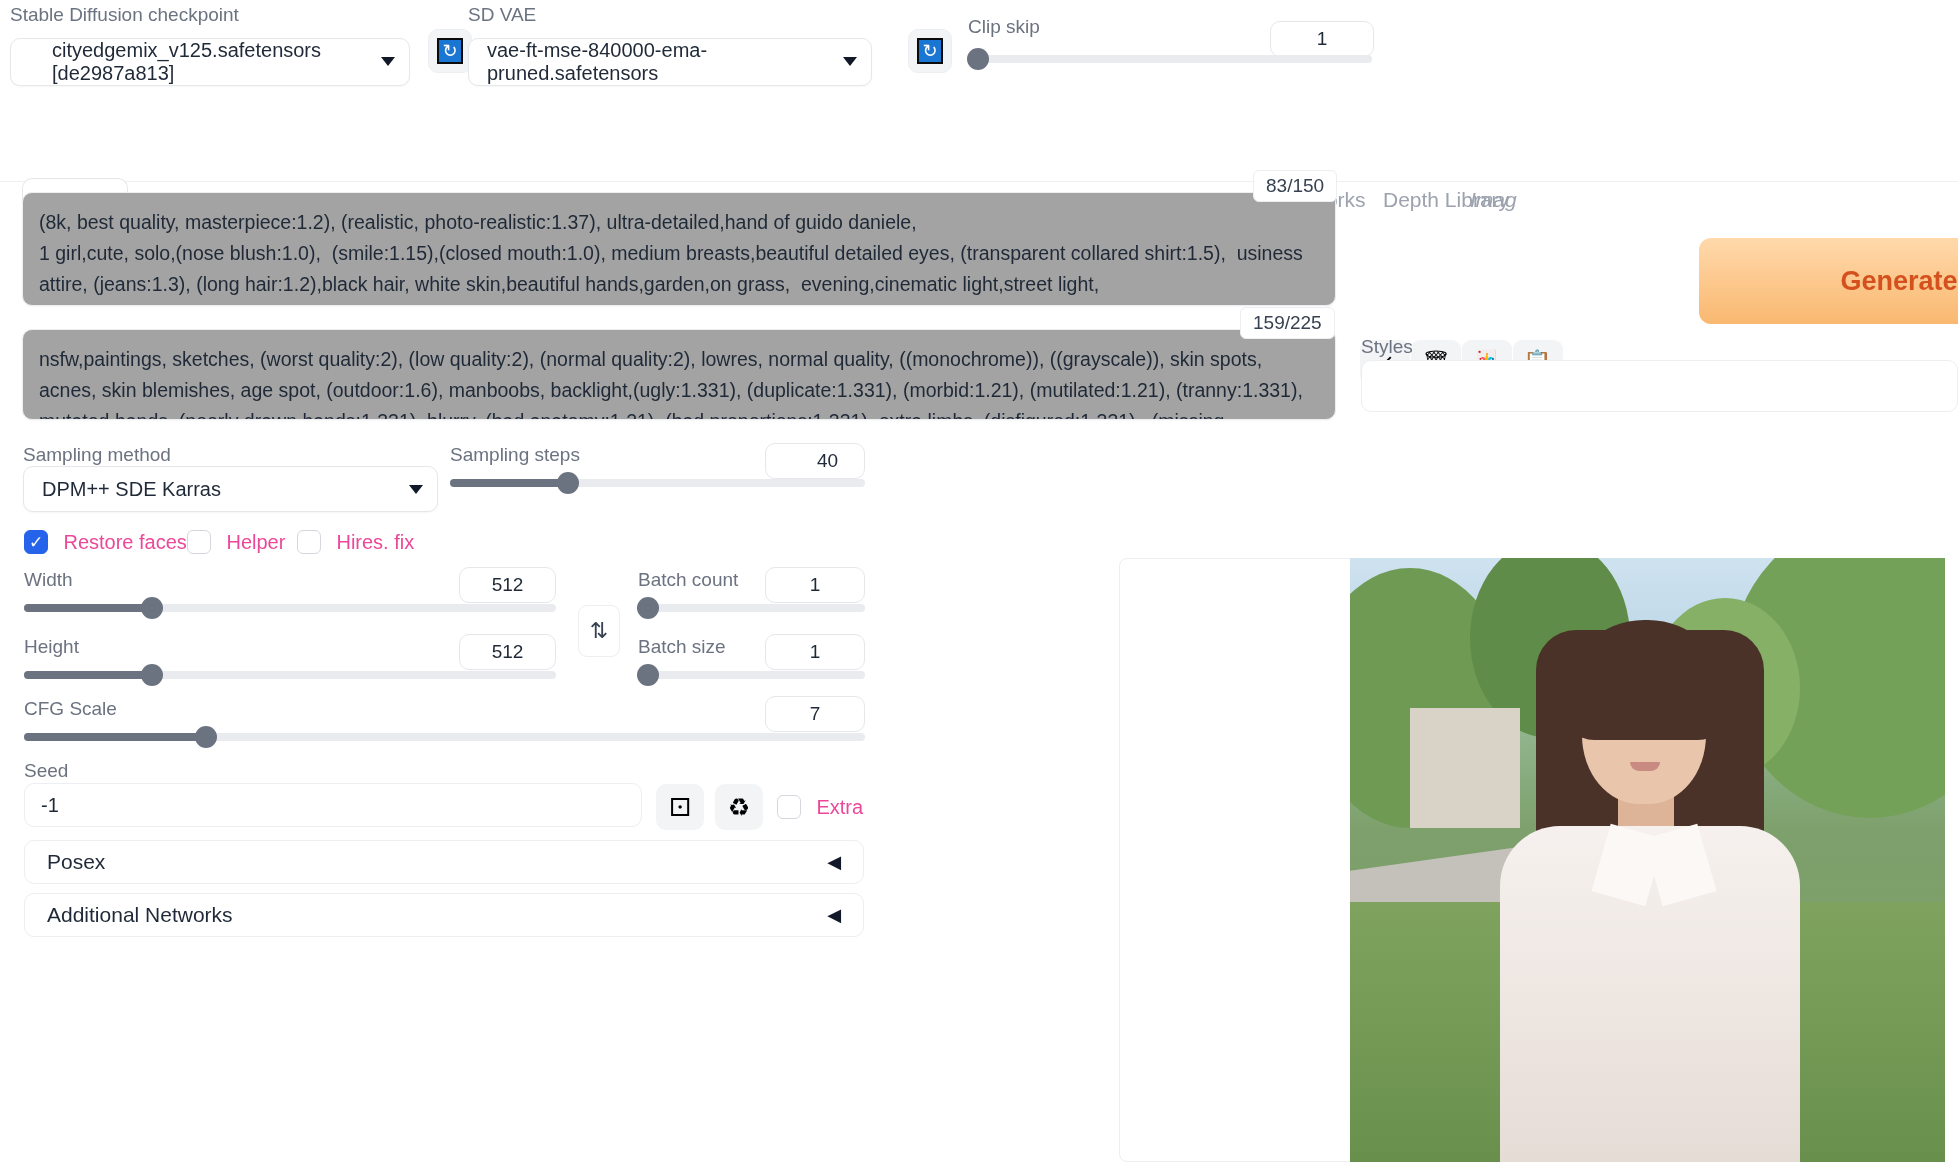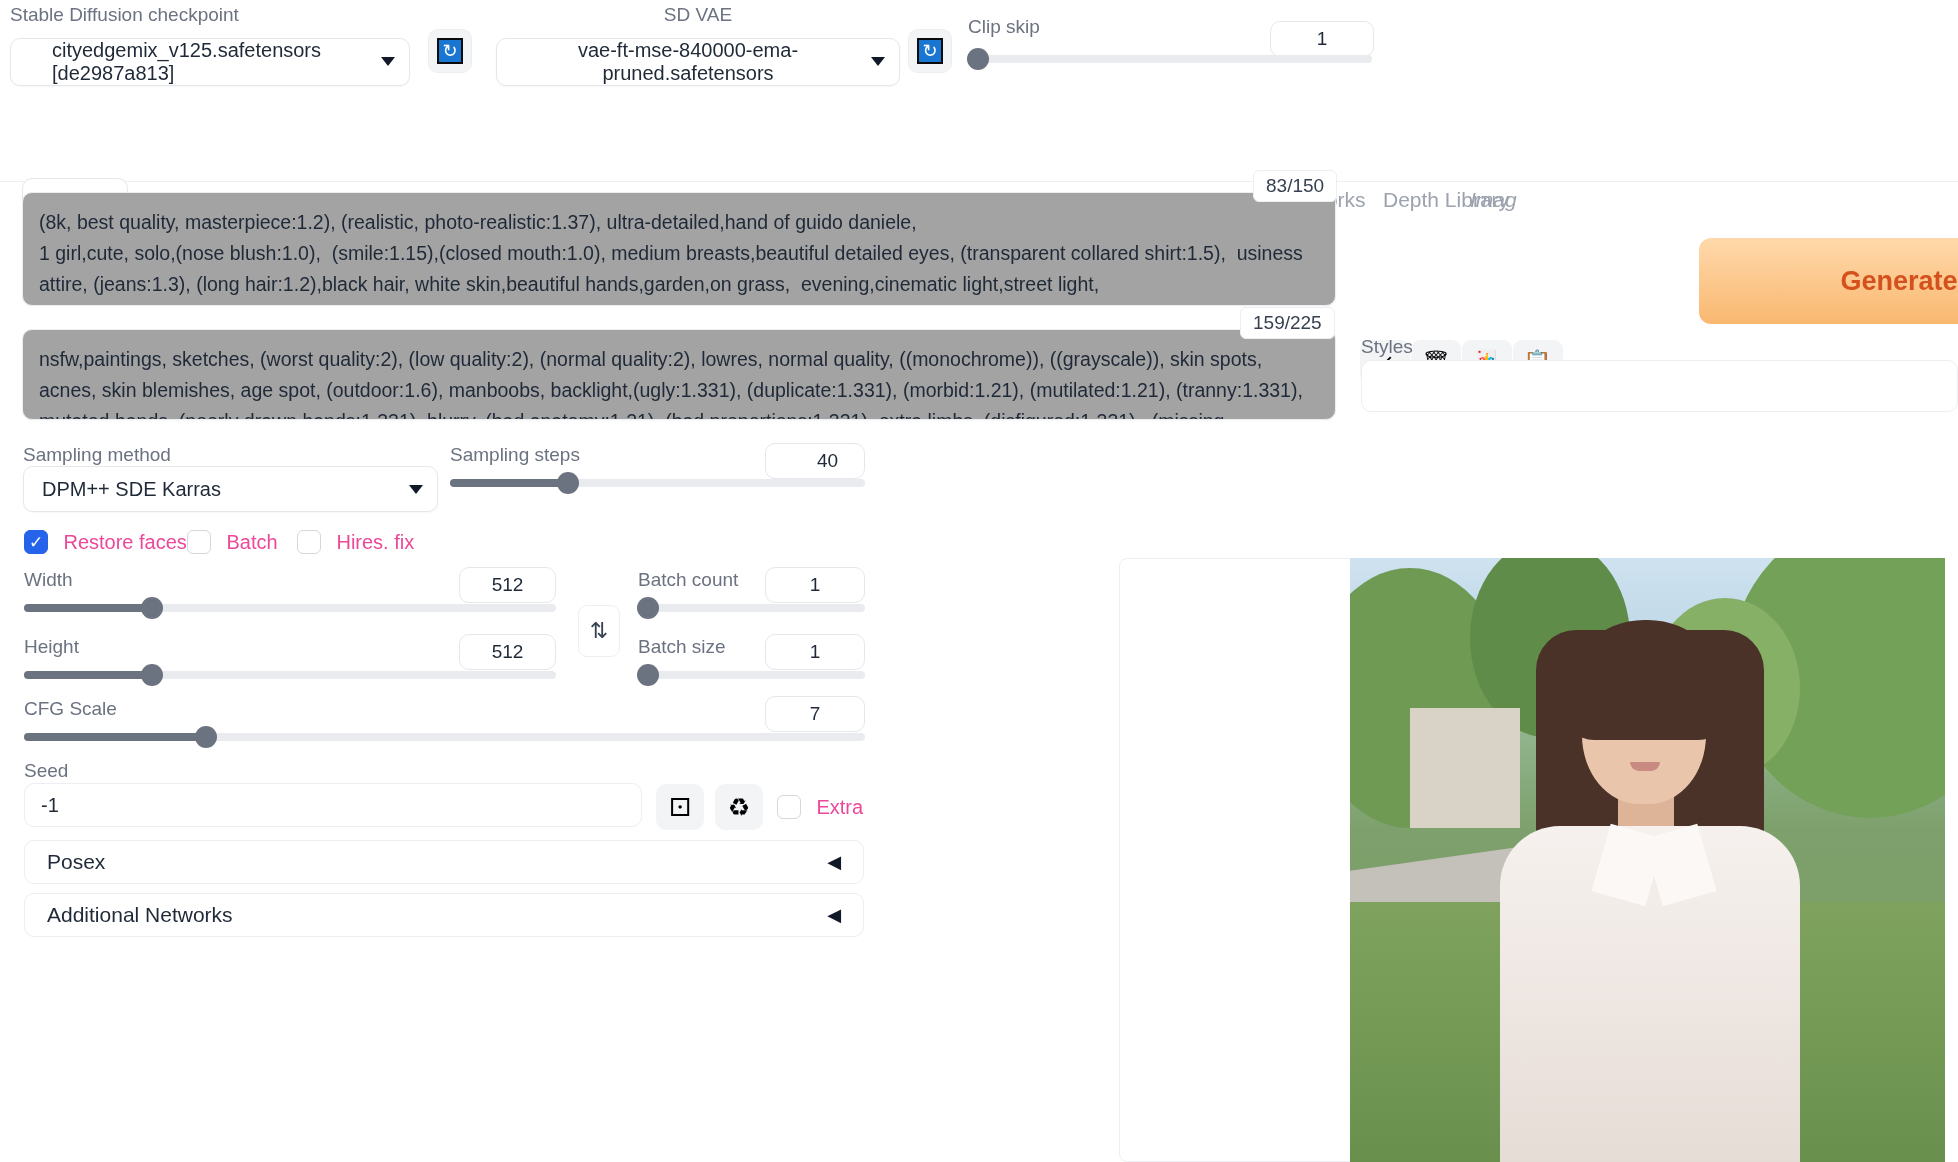--- a/index.html
+++ b/index.html
@@ -292,21 +292,21 @@
     <div class="dropdown" style="width:400px; margin-top:11px;padding-left:41px;">
       <span>cityedgemix_v125.safetensors [de2987a813]</span>
       <span class="caret"></span>
     </div>
   </div>
 
   <div class="refresh-btn" style="position:absolute; left:428px; top:29px;">
     <div class="refresh-glyph">↻</div>
   </div>
 
-  <div class="field-wrap" style="left:496px; top:4px;text-align:center;">
+  <div class="field-wrap" style="left:468px; top:4px;">
     <div class="label">SD VAE</div>
     <div class="dropdown" style="width:404px; margin-top:11px;">
       <span>vae-ft-mse-840000-ema-pruned.safetensors</span>
       <span class="caret"></span>
     </div>
   </div>
 
   <div class="refresh-btn" style="position:absolute; left:908px; top:29px;">
     <div class="refresh-glyph">↻</div>
   </div>
@@ -375,21 +375,21 @@
   <div class="slider-fill" style="width:118px;"></div>
   <div class="slider-knob" style="left:118px;"></div>
 </div>
 
 <div style="position:absolute; left:24px; top:530px;">
   <span class="checkbox checked">✓</span>
   <span class="cbx-label">Restore faces</span>
 </div>
 <div style="position:absolute; left:187px; top:530px;">
   <span class="checkbox"></span>
-  <span class="cbx-label">Batch</span>
+  <span class="cbx-label">Helper</span>
 </div>
 <div style="position:absolute; left:297px; top:530px;">
   <span class="checkbox"></span>
   <span class="cbx-label">Hires. fix</span>
 </div>
 
 <div class="label" style="position:absolute; left:24px; top:569px;">Width</div>
 <div class="num-box" style="position:absolute; left:459px; top:567px; width:97px;">512</div>
 <div class="slider-track" style="position:absolute; left:24px; top:604px; width:532px;">
   <div class="slider-fill" style="width:128px;"></div>

